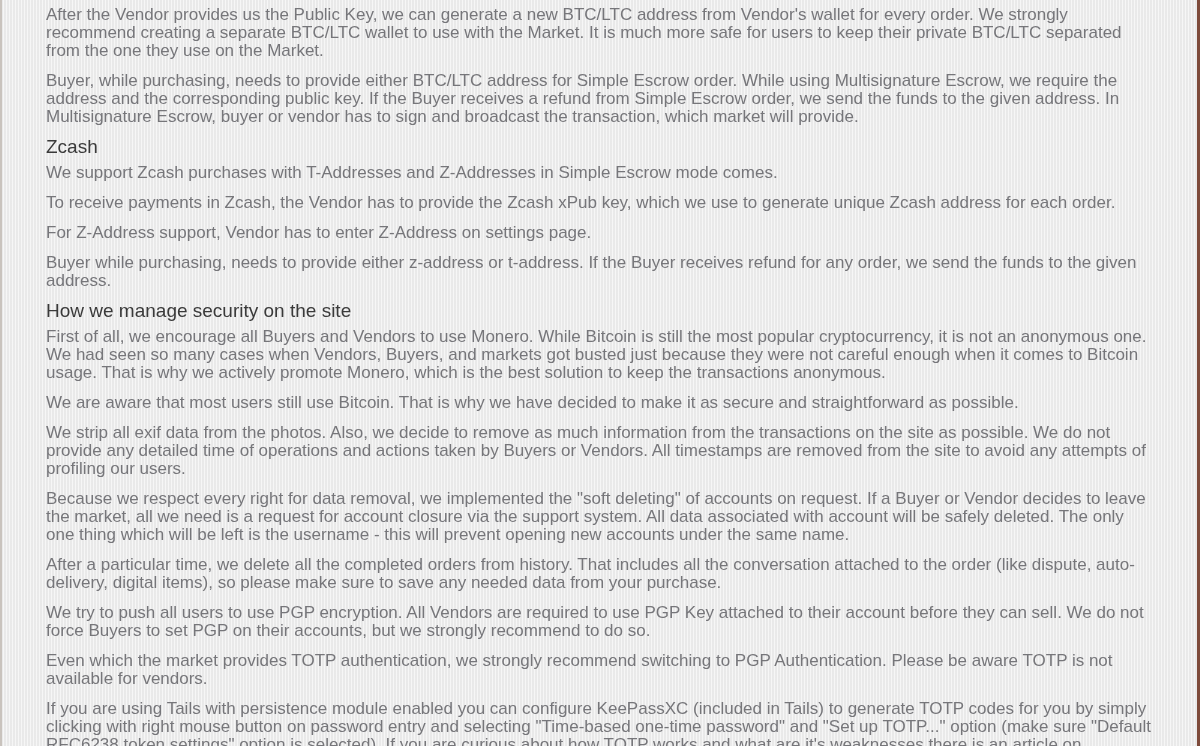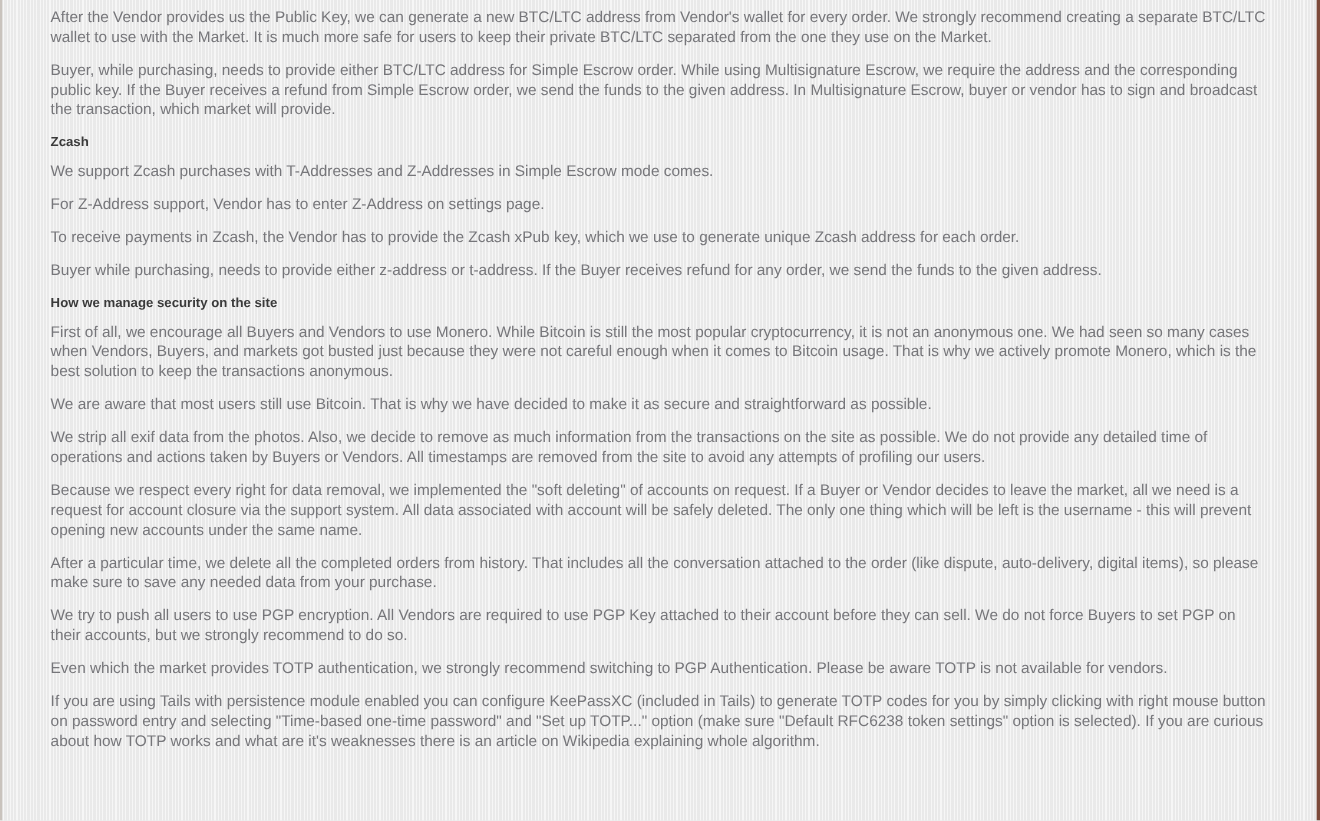--- a/index.html
+++ b/index.html
@@ -49,46 +49,46 @@
   }
 
   
   .content {
     padding: 0 48px 0 46px;
     flex: 0 0 auto;
   }
   .content p {
     margin: 0 0 12px 0;
     line-height: 18px;
-    font-size: 14px;
+    font-size: 17px;
     color: #76767a;
     letter-spacing: 0.0px;
   }
   .content p:first-child { padding-top: 6px; }
   .content h3 {
     margin: 6px 0 8px 0;
-    font-size: 12px;
-    font-weight: bold;
+    font-size: 19px;
+    font-weight: normal;
     color: #3a3a3a;
     line-height: 18px;
   }
 </style>
 </head>
 <body>
 
 <div class="page">
 
   <div class="content">
     <p>After the Vendor provides us the Public Key, we can generate a new BTC/LTC address from Vendor's wallet for every order. We strongly recommend creating a separate BTC/LTC wallet to use with the Market. It is much more safe for users to keep their private BTC/LTC separated from the one they use on the Market.</p>
     <p>Buyer, while purchasing, needs to provide either BTC/LTC address for Simple Escrow order. While using Multisignature Escrow, we require the address and the corresponding public key. If the Buyer receives a refund from Simple Escrow order, we send the funds to the given address. In Multisignature Escrow, buyer or vendor has to sign and broadcast the transaction, which market will provide.</p>
 
     <h3>Zcash</h3>
     <p>We support Zcash purchases with T-Addresses and Z-Addresses in Simple Escrow mode comes.</p>
+    <p>To receive payments in Zcash, the Vendor has to provide the Zcash xPub key, which we use to generate unique Zcash address for each order.</p>
     <p>For Z-Address support, Vendor has to enter Z-Address on settings page.</p>
-    <p>To receive payments in Zcash, the Vendor has to provide the Zcash xPub key, which we use to generate unique Zcash address for each order.</p>
     <p>Buyer while purchasing, needs to provide either z-address or t-address. If the Buyer receives refund for any order, we send the funds to the given address.</p>
 
     <h3>How we manage security on the site</h3>
     <p>First of all, we encourage all Buyers and Vendors to use Monero. While Bitcoin is still the most popular cryptocurrency, it is not an anonymous one. We had seen so many cases when Vendors, Buyers, and markets got busted just because they were not careful enough when it comes to Bitcoin usage. That is why we actively promote Monero, which is the best solution to keep the transactions anonymous.</p>
     <p>We are aware that most users still use Bitcoin. That is why we have decided to make it as secure and straightforward as possible.</p>
     <p>We strip all exif data from the photos. Also, we decide to remove as much information from the transactions on the site as possible. We do not provide any detailed time of operations and actions taken by Buyers or Vendors. All timestamps are removed from the site to avoid any attempts of profiling our users.</p>
     <p>Because we respect every right for data removal, we implemented the "soft deleting" of accounts on request. If a Buyer or Vendor decides to leave the market, all we need is a request for account closure via the support system. All data associated with account will be safely deleted. The only one thing which will be left is the username - this will prevent opening new accounts under the same name.</p>
     <p>After a particular time, we delete all the completed orders from history. That includes all the conversation attached to the order (like dispute, auto-delivery, digital items), so please make sure to save any needed data from your purchase.</p>
     <p>We try to push all users to use PGP encryption. All Vendors are required to use PGP Key attached to their account before they can sell. We do not force Buyers to set PGP on their accounts, but we strongly recommend to do so.</p>
     <p>Even which the market provides TOTP authentication, we strongly recommend switching to PGP Authentication. Please be aware TOTP is not available for vendors.</p>

